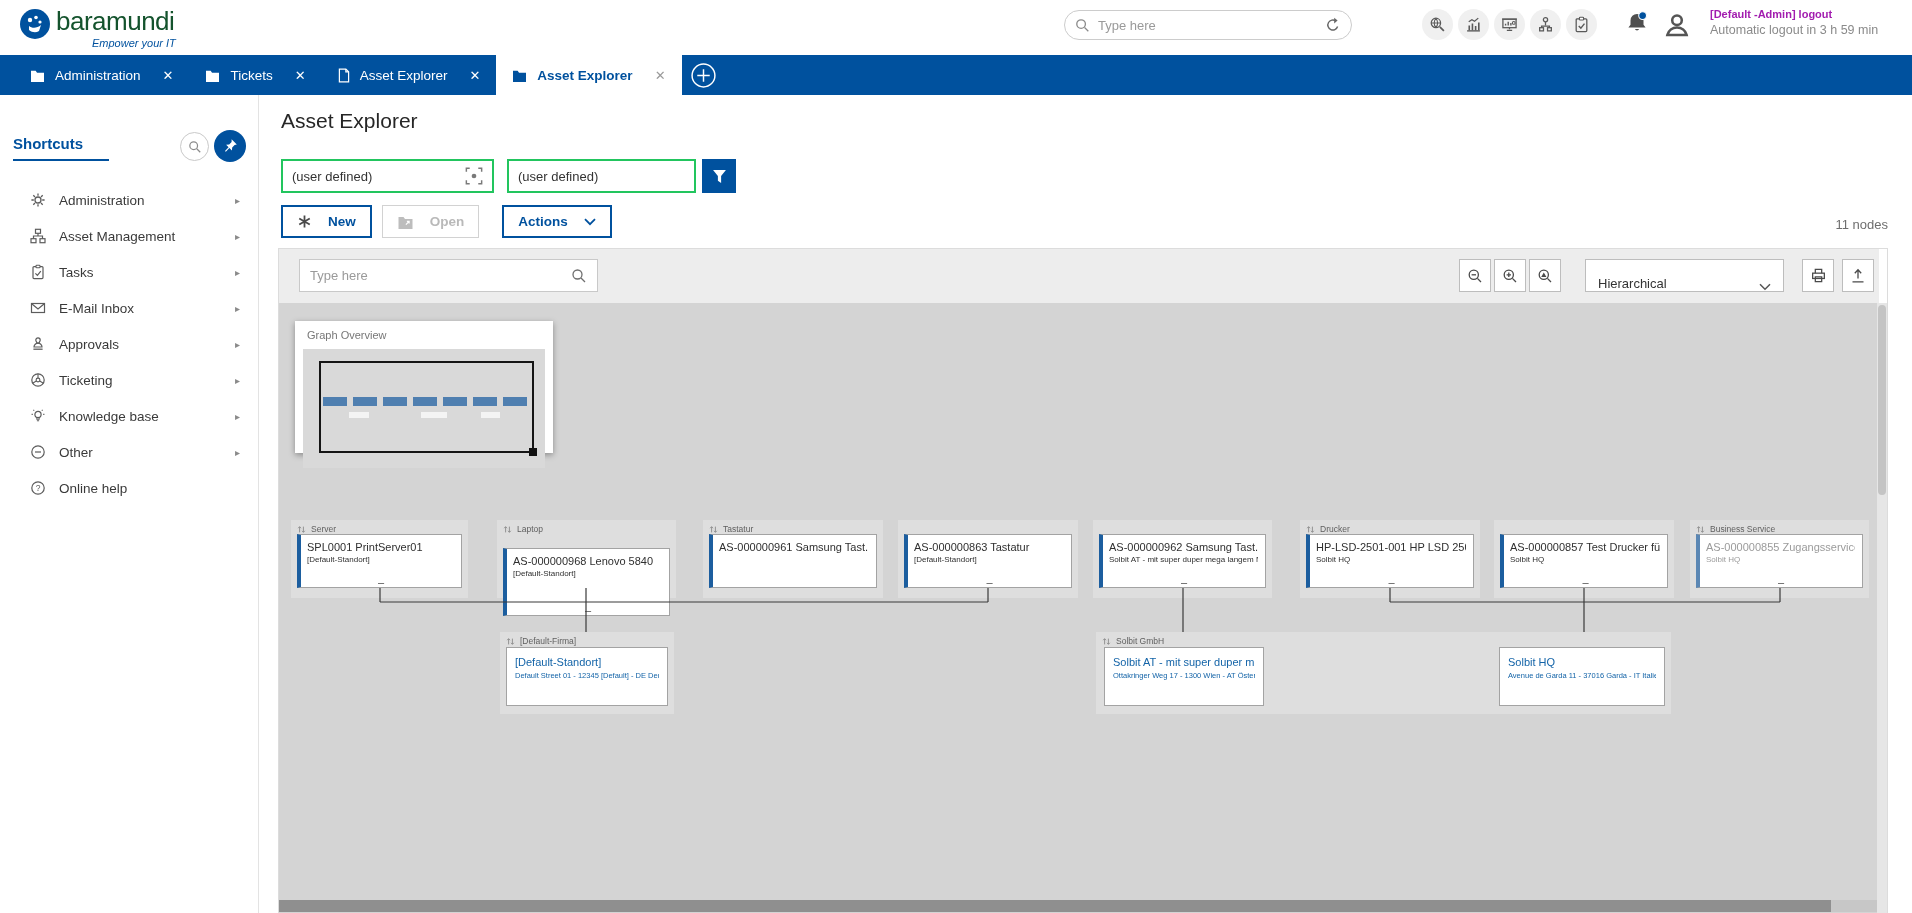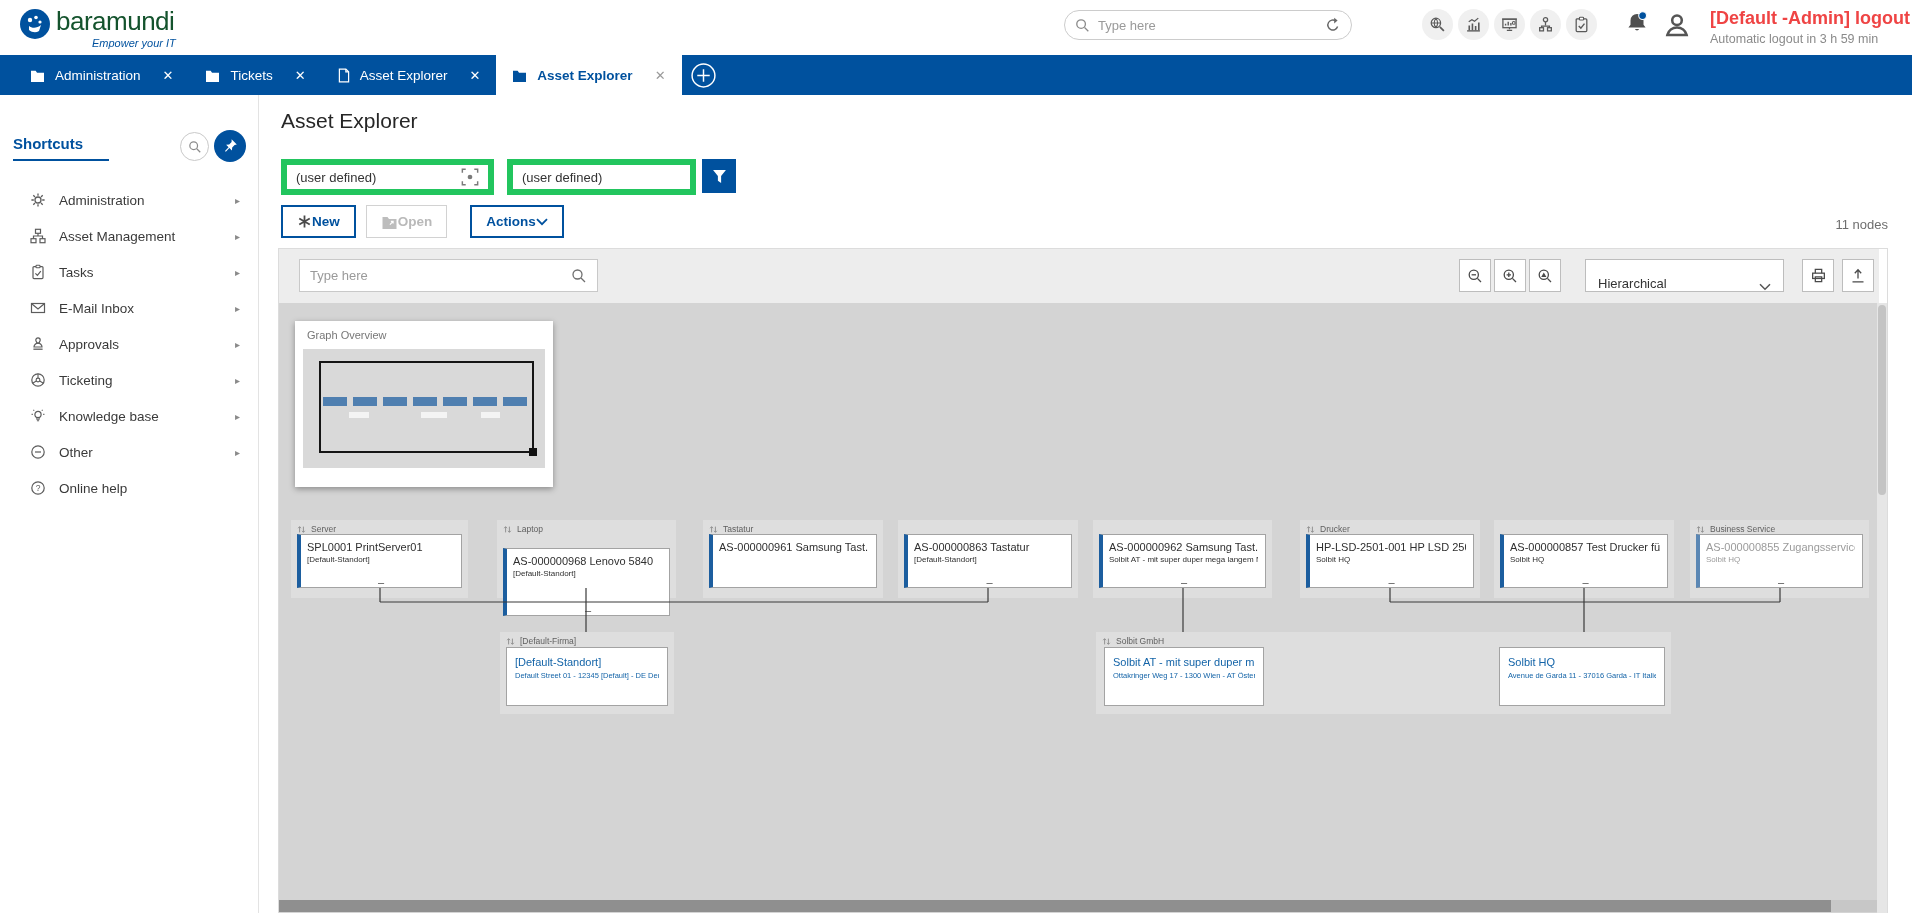--- a/index.html
+++ b/index.html
@@ -13,21 +13,21 @@
   .brand-text { position:absolute; left:56px; top:6px; font-size:26px; font-weight:500; color:#14532d; letter-spacing:-0.5px; }
   .tagline { position:absolute; left:92px; top:37px; font-size:11px; font-style:italic; color:#00519e; }
   .top-search { position:absolute; left:1064px; top:10px; width:288px; height:30px; border:1px solid #ccc; border-radius:16px; display:flex; align-items:center; padding:0 10px; gap:8px; background:#fff; }
   .top-search input { border:none; outline:none; flex:1; font-size:13px; color:#333; font-family:inherit; background:transparent; }
   .top-search input::placeholder { color:#9a9a9a; }
   .hdr-circles { position:absolute; left:1422px; top:9px; display:flex; gap:5px; }
   .circle-btn { width:31px; height:31px; border-radius:50%; background:#f0f0f0; display:flex; align-items:center; justify-content:center; }
   .bell-wrap { position:absolute; left:1624px; top:10px; }
   .user-wrap { position:absolute; left:1662px; top:10px; }
   .logout-block { position:absolute; left:1710px; top:8px; }
-  .logout-title { font-size:18px; font-weight:bold; color:#ef4444; }
+  .logout-title { font-size:11px; font-weight:bold; color:#a21caf; }
   .logout-sub { font-size:12.5px; color:#8a8a8a; margin-top:3px; }
 
   
   .tabs { position:absolute; left:0; top:55px; width:1912px; height:40px; background:#00519e; display:flex; align-items:stretch; padding-left:14px; }
   .tab { display:flex; align-items:center; gap:10px; padding:0 16px; color:#fff; font-size:13.5px; cursor:default; }
   .tab .closex { margin-left:12px; font-size:13px; color:#fff; }
   .tab.active { background:#fff; color:#00519e; font-weight:bold; }
   .tab.active .closex { color:#9a9a9a; font-weight:normal; }
   .add-tab { display:flex; align-items:center; padding:0 8px; }
 
@@ -37,27 +37,27 @@
   .sc-search { position:absolute; left:180px; top:37px; width:29px; height:29px; border:1px solid #c9c9c9; border-radius:50%; background:#fff; display:flex; align-items:center; justify-content:center; }
   .sc-pin { position:absolute; left:214px; top:35px; width:32px; height:32px; border-radius:50%; background:#00519e; display:flex; align-items:center; justify-content:center; }
   .side-items { position:absolute; left:0; top:87px; width:100%; }
   .side-item { height:36px; display:flex; align-items:center; padding-left:29px; position:relative; color:#3a3a3a; font-size:13.5px; cursor:default; }
   .side-item .icon { width:17px; height:17px; margin-right:13px; display:flex; align-items:center; justify-content:center; }
   .side-item .chev { position:absolute; right:18px; color:#8a8a8a; font-size:10px; }
 
   
   .main { position:absolute; left:259px; top:95px; width:1653px; bottom:0; background:#fff; }
   .page-title { position:absolute; left:22px; top:14px; font-size:21px; font-weight:500; color:#262626; }
-  .flt { position:absolute; top:64px; height:34px; border:6px solid #22c55e; background:#fff; display:flex; align-items:center; padding:12px 9px; font-size:13px; color:#333; }
+  .flt { position:absolute; top:64px; height:34px; border:2px solid #22c55e; background:#fff; display:flex; align-items:center; padding:12px 9px; font-size:13px; color:#333; }
   .flt .txt { flex:1; }
   .flt1 { left:22px; width:213px; }
   .flt2 { left:248px; width:189px; }
   .flt-btn { position:absolute; left:443px; top:64px; width:34px; height:34px; background:#00519e; display:flex; align-items:center; justify-content:center; }
   .btn-row { position:absolute; left:22px; top:110px; display:flex; gap:10px; }
-  .btn { height:33px; display:flex; align-items:center; gap:0; padding:0 14px; background:#fff; font-size:13.5px; font-weight:bold; }
+  .btn { height:33px; display:flex; align-items:center; gap:16px; padding:0 14px; background:#fff; font-size:13.5px; font-weight:bold; }
   .btn-new { border:2px solid #00519e; color:#00519e; }
   .btn-open { border:1px solid #d2d2d2; color:#b9b9b9; }
   .btn-actions { border:2px solid #00519e; color:#00519e; margin-left:13px; }
   .nodes-count { position:absolute; left:1409px; top:122px; width:220px; text-align:right; font-size:13px; color:#6e6e6e; }
 
   
   .viewer { position:absolute; left:19px; top:153px; width:1610px; height:665px; border:1px solid #dcdcdc; }
   .viewer-toolbar { position:absolute; left:0; top:0; width:1600px; height:54px; background:#ededed; }
   .g-search { position:absolute; left:20px; top:10px; width:299px; height:33px; background:#fff; border:1px solid #c9c9c9; display:flex; align-items:center; padding:0 10px; }
   .g-search input { border:none; outline:none; flex:1; font-size:13px; color:#333; font-family:inherit; background:transparent; }
@@ -79,21 +79,21 @@
   .anode .ttl { margin:6px 7px 0 6px; font-size:11px; color:#2f2f2f; white-space:nowrap; overflow:hidden; }
   .anode .sub { margin:2px 7px 0 6px; font-size:8px; color:#2f2f2f; white-space:nowrap; overflow:hidden; }
   .anode .dash { position:absolute; bottom:-1px; left:0; right:0; text-align:center; font-size:11px; color:#4a4a4a; line-height:11px; }
   .anode.muted .ttl, .anode.muted .sub { color:#9b9b9b; }
   .anode.muted { border-left-color:#5b87b4; }
   .lnode { position:absolute; background:#fff; border:1px solid #a3a3a3; overflow:hidden; }
   .lnode .ttl { margin:8px 8px 0 8px; font-size:11px; color:#1464a8; white-space:nowrap; overflow:hidden; }
   .lnode .sub { margin:3px 8px 0 8px; font-size:7.5px; color:#1464a8; white-space:nowrap; overflow:hidden; }
 
   
-  .minimap { position:absolute; left:16px; top:18px; width:258px; height:166px; background:#fff; box-shadow:0 2px 6px rgba(0,0,0,.35); }
+  .minimap { position:absolute; left:16px; top:18px; width:258px; height:132px; background:#fff; box-shadow:0 2px 6px rgba(0,0,0,.35); }
   .mm-title { position:absolute; left:12px; top:8px; font-size:11px; color:#777; }
   .mm-area { position:absolute; left:8px; top:28px; width:242px; height:119px; background:#d9d9d9; }
   .mm-rect { position:absolute; left:16px; top:12px; width:215px; height:92px; border:2px solid #151515; }
   .mm-handle { position:absolute; left:226px; top:99px; width:8px; height:8px; background:#111; }
   .mm-bar { position:absolute; top:48px; height:9px; width:24px; background:#4f7fb0; }
   .mm-wbar { position:absolute; top:63px; height:6px; background:#f4f4f4; }
 
   svg { display:block; }
 </style>
 </head>

